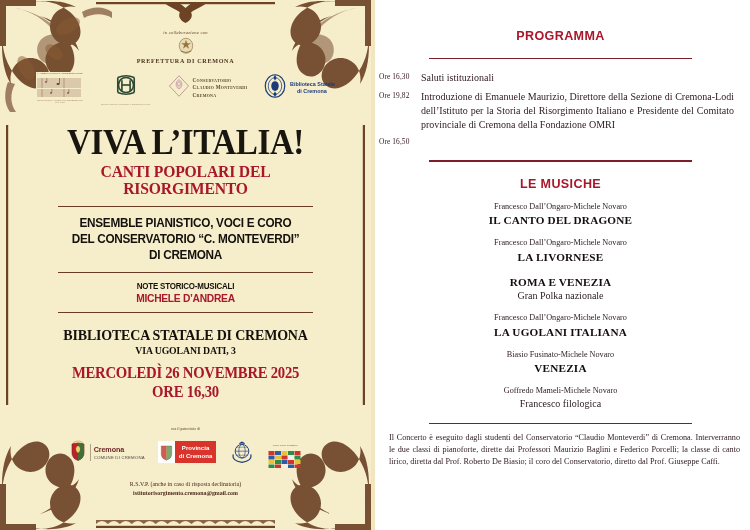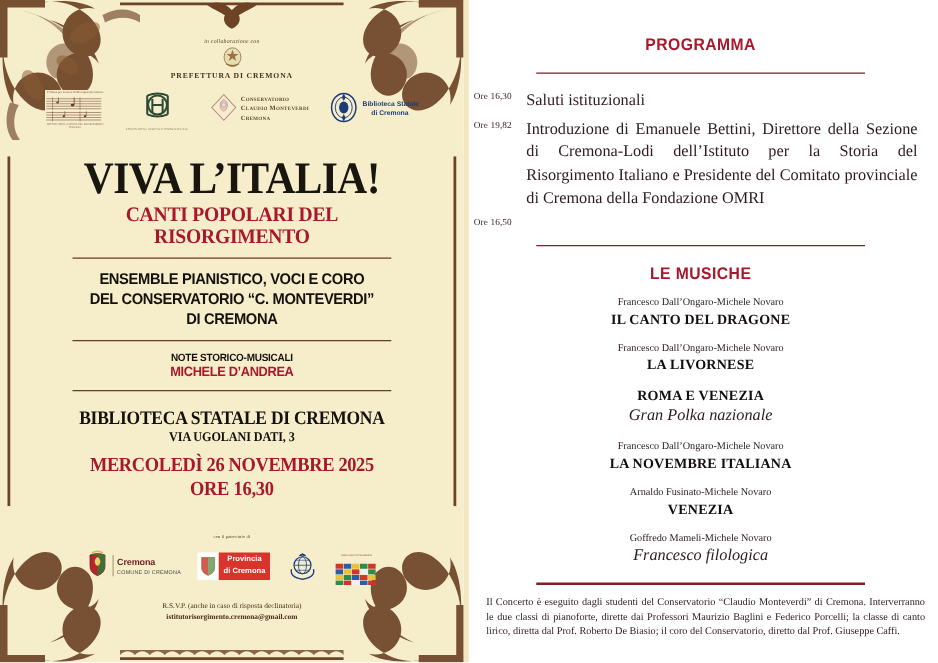--- a/index.html
+++ b/index.html
@@ -188,34 +188,34 @@
     height: 1.4px; background: #7d1f2b;
     margin: 15px auto 0 auto; width: 263px;
   }
   .sched { margin: 12px 0 0 0; padding: 0 12px 0 6px; }
   .sched-row { display: flex; align-items: flex-start; margin-bottom: 4px; }
   .sched-time {
     flex: 0 0 44px; font-size: 7.4px; color: #3a2025; line-height: 1.5;
     letter-spacing: 0.1px; padding-left: 2px;
   }
   .sched-desc {
-    flex: 1 1 auto; font-size: 13px; color: #2d1a20; line-height: 1.42;
+    flex: 1 1 auto; font-size: 10px; color: #2d1a20; line-height: 1.42;
     text-align: justify; padding-right: 4px;
   }
   .musiche-title {
     text-align: center;
     font-family: "Liberation Sans", sans-serif;
     font-weight: 700; font-size: 13.5px; color: #a8172a;
     letter-spacing: 0.4px; margin-top: 14px;
     transform: scaleX(0.93);
   }
   .piece { text-align: center; margin-top: 11px; }
   .piece .author { font-size: 8.2px; color: #2a1a20; line-height: 1.3; }
   .piece .work { font-size: 11.2px; font-weight: 700; color: #140d10; line-height: 1.25; letter-spacing: .2px; margin-top: 1px;}
-  .piece .note { font-size: 13px; color: #2a1a20; line-height: 1.3; margin-top: 0px; font-style: italic; }
+  .piece .note { font-size: 10px; color: #2a1a20; line-height: 1.3; margin-top: 0px; }
   .closing {
     font-size: 8.2px; color: #2d1a20; line-height: 1.45;
     text-align: justify; margin: 8px 10px 0 18px;
   }
   .cream-strip {
     position:absolute; top:0; left:0; width:4px; height:530px; background:#f1e6bf;
   }
 </style>
 </head>
 <body>
@@ -517,21 +517,21 @@
     <div class="prog-title">PROGRAMMA</div>
     <div class="hr-red"></div>
 
     <div class="sched">
       <div class="sched-row">
         <div class="sched-time">Ore 16,30</div>
         <div class="sched-desc">Saluti istituzionali</div>
       </div>
       <div class="sched-row">
         <div class="sched-time">Ore 19,82</div>
-        <div class="sched-desc">Introduzione di Emanuele Bettini, Direttore della Sezione di Cremona-Lodi dell’Istituto per la Storia del Risorgimento Italiano e Presidente del Comitato provinciale di Cremona della Fondazione OMRI</div>
+        <div class="sched-desc">Introduzione di Emanuele Maurizio, Direttore della Sezione di Cremona-Lodi dell’Istituto per la Storia del Risorgimento Italiano e Presidente del Comitato provinciale di Cremona della Fondazione OMRI</div>
       </div>
       <div class="sched-row">
         <div class="sched-time">Ore 16,50</div>
       </div>
     </div>
 
     <div class="hr-red" style="margin-top:13px;"></div>
 
     <div class="musiche-title">LE MUSICHE</div>
 
@@ -542,24 +542,24 @@
     <div class="piece">
       <div class="author">Francesco Dall’Ongaro-Michele Novaro</div>
       <div class="work">LA LIVORNESE</div>
     </div>
     <div class="piece">
       <div class="work">ROMA E VENEZIA</div>
       <div class="note">Gran Polka nazionale</div>
     </div>
     <div class="piece">
       <div class="author">Francesco Dall’Ongaro-Michele Novaro</div>
-      <div class="work">LA NOVEMBRE ITALIANA</div>
+      <div class="work">LA UGOLANI ITALIANA</div>
     </div>
     <div class="piece">
-      <div class="author">Arnaldo Fusinato-Michele Novaro</div>
+      <div class="author">Biasio Fusinato-Michele Novaro</div>
       <div class="work">VENEZIA</div>
     </div>
     <div class="piece">
       <div class="author">Goffredo Mameli-Michele Novaro</div>
       <div class="note">Francesco filologica</div>
     </div>
 
     <div class="hr-red" style="margin-top:13px;"></div>
 
     <div class="closing">Il Concerto è eseguito dagli studenti del Conservatorio “Claudio Monteverdi” di Cremona. Interverranno le due classi di pianoforte, dirette dai Professori Maurizio Baglini e Federico Porcelli; la classe di canto lirico, diretta dal Prof. Roberto De Biasio; il coro del Conservatorio, diretto dal Prof. Giuseppe Caffi.</div>

